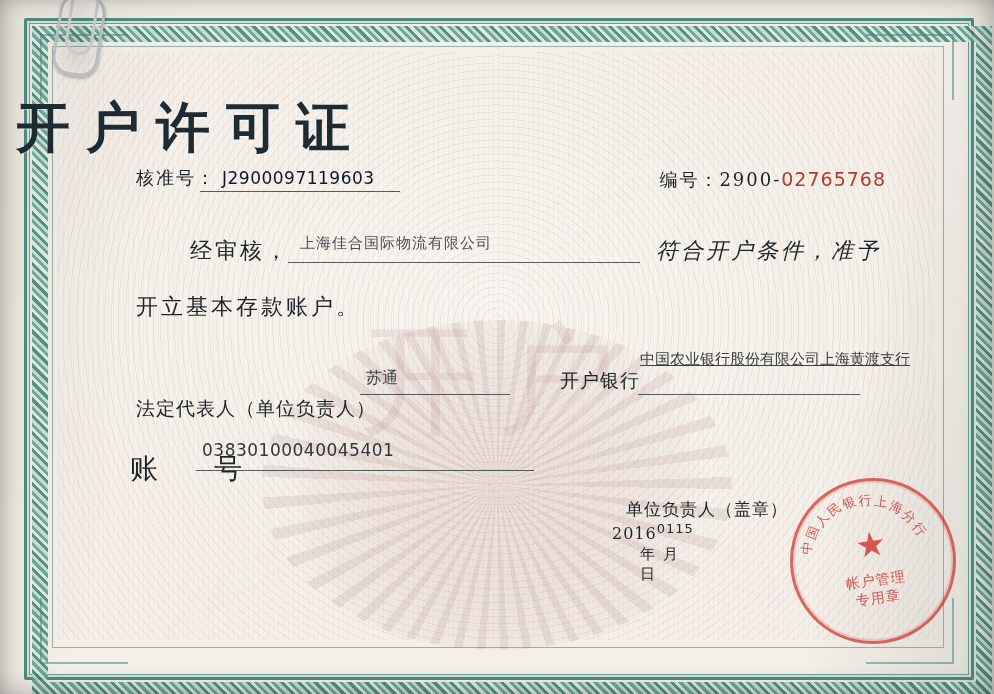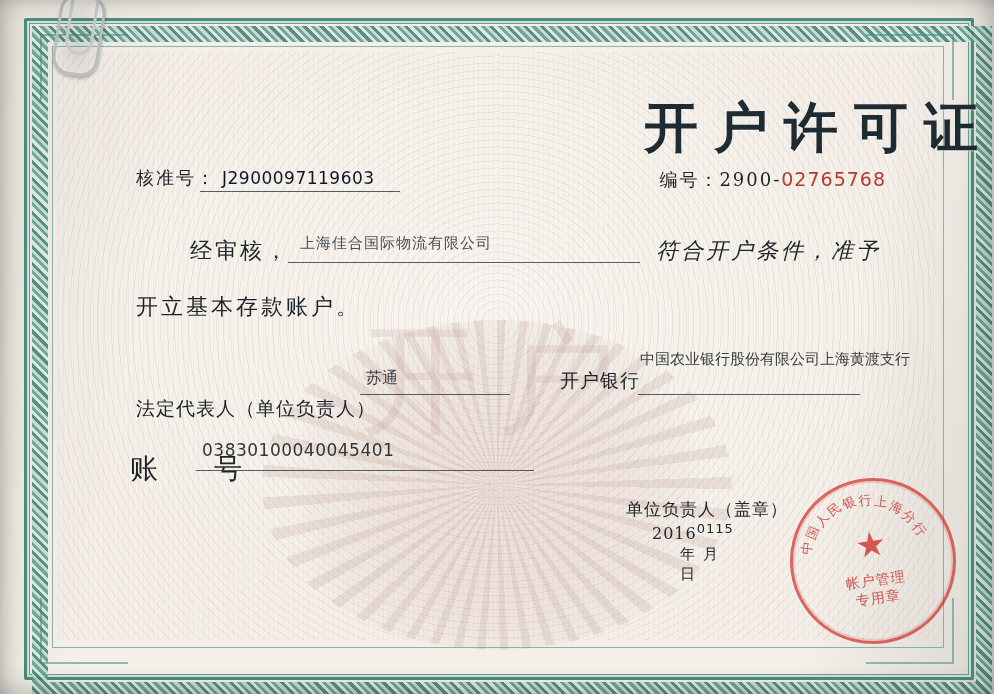--- a/index.html
+++ b/index.html
@@ -124,28 +124,28 @@
   
   .content {
     position: absolute;
     left: 0; top: 0;
     width: 994px; height: 694px;
   }
   .title {
     position: absolute;
     left: 0; right: 0;
     top: 92px;
-    text-align: right;
+    text-align: left;
     font-family: "DejaVu Serif", "Liberation Serif", serif;
     font-weight: bold;
     font-size: 54px;
     letter-spacing: 16px;
     color: #1f2b33;
     text-shadow: 0 1px 0 rgba(255,255,255,0.5);
-    padding-left: 28px;
+    padding-left: 16px;
   }
 
   .row {
     position: absolute;
     font-family: "DejaVu Serif", "Liberation Serif", serif;
     color: #20262b;
     white-space: nowrap;
   }
   .label {
     font-size: 19px;
@@ -216,20 +216,21 @@
   #bank-label .label { font-size: 19px; letter-spacing: 1px; }
   #bank-value {
     position: absolute;
     left: 640px; top: 348px;
     width: 300px;
     font-family: "DejaVu Sans", "Liberation Sans", sans-serif;
     font-size: 15px;
     line-height: 22px;
     color: #3a4045;
     white-space: normal;
+    text-decoration: underline;
   }
   #bank-rule { left: 638px; top: 394px; width: 222px; }
 
   
   #account-row { left: 130px; top: 450px; }
   #account-row .label { font-size: 28px; letter-spacing: 14px; }
   #account-value {
     position: absolute;
     left: 202px; top: 440px;
     font-family: "DejaVu Sans", "Liberation Sans", sans-serif;
@@ -243,21 +244,20 @@
   #issuer-row { left: 626px; top: 498px; }
   #issuer-row .label { font-size: 17px; letter-spacing: 1px; }
 
   #date-row {
     position: absolute;
     left: 612px; top: 524px;
     font-family: "DejaVu Serif", "Liberation Serif", serif;
     font-size: 16px;
     color: #22282d;
     letter-spacing: 1px;
-    margin-left: 40px;
   }
   #date-row .d-y { font-size: 16px; }
   #date-row .num {
     font-family: "DejaVu Sans", "Liberation Sans", sans-serif;
     font-size: 13px;
     position: relative;
     top: -6px;
   }
   #date-row .unit { font-size: 15px; letter-spacing: 8px; }
 

